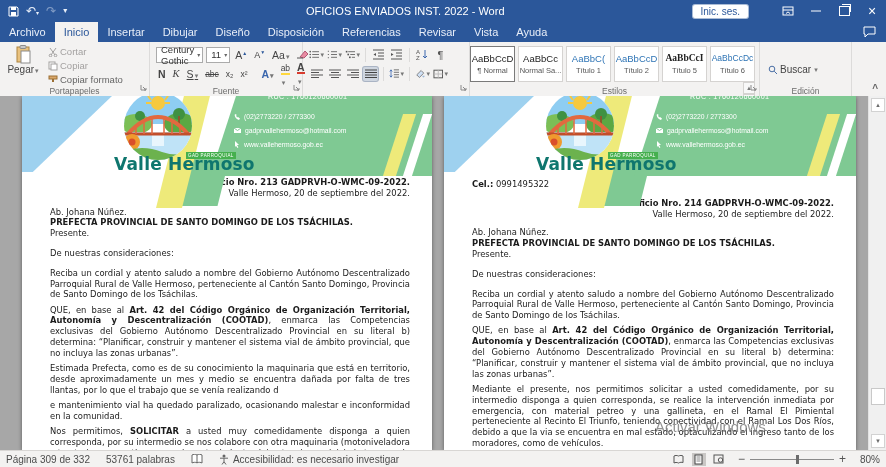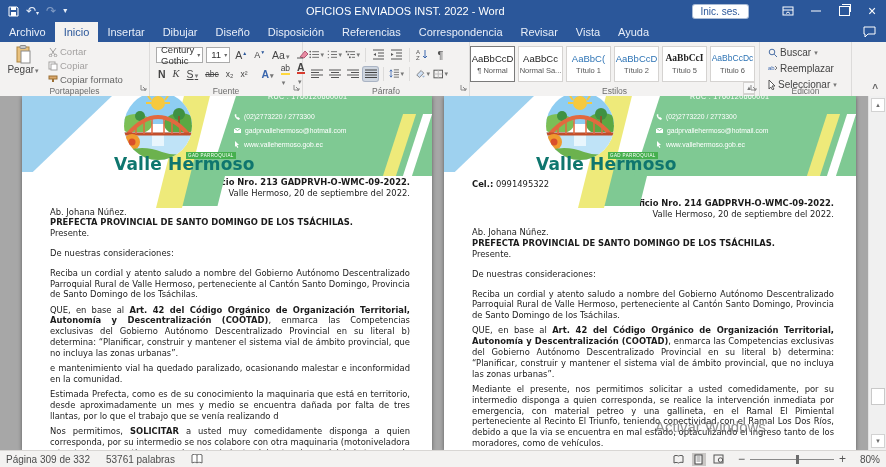--- a/index.html
+++ b/index.html
@@ -51,21 +51,21 @@
   .card{width:43px;height:34px;background:#fff;border:1px solid #d5d3d1;display:flex;flex-direction:column;align-items:center;justify-content:center;}
   .card.sel{border:1px solid #7a7a7a;box-shadow:inset 0 0 0 1px #fff;}
   .card .pv{font-size:9.5px;color:#222;line-height:11px;white-space:nowrap;}
   .card .nm{font-size:7.5px;color:#555;margin-top:2px;white-space:nowrap;}
   .card.blue .pv{color:#2e74b5;}
   .card.boldpv .pv{font-weight:bold;font-family:"Liberation Serif",serif;}
   .galarr{display:flex;flex-direction:column;justify-content:space-between;margin-left:2px;height:34px;}
   .galarr span{font-size:6px;color:#777;text-align:center;height:10px;border:1px solid #d5d3d1;width:10px;background:#f8f8f8;line-height:10px;}
   
   .edcol{display:flex;flex-direction:column;gap:1px;}
-  .edcol .rbtn{height:13px;}
+  .edcol .rbtn{height:13px;margin-top:17px;}
   .collapse{position:absolute;right:8px;bottom:2px;font-size:10px;color:#666;font-weight:bold;}
   
   .docarea{position:absolute;top:96px;left:0;right:0;bottom:17px;background:#a7a7a7;overflow:hidden;}
   .page{position:absolute;top:0;bottom:0;background:#fff;box-shadow:0 1px 4px rgba(0,0,0,.45);overflow:hidden;}
   .p1{left:22px;width:410px;}
   .p2{left:444px;width:412px;}
   
   .hdr{position:relative;height:80px;}
   .triblue{position:absolute;left:0;top:0;width:90px;height:76px;background:#9ed1ef;clip-path:polygon(0 0,100% 0,12% 100%,0 100%);}
   .tailg{position:absolute;left:166px;top:58px;width:36px;height:52px;background:#7fc993;transform:skewX(-14deg);}
@@ -151,21 +151,20 @@
 </div>
 
 <div class="tabrow">
   <span class="tab">Archivo</span>
   <span class="tab active">Inicio</span>
   <span class="tab">Insertar</span>
   <span class="tab">Dibujar</span>
   <span class="tab">Diseño</span>
   <span class="tab">Disposición</span>
   <span class="tab">Referencias</span>
-  <span class="tab">Correspondencia</span>
   <span class="tab">Revisar</span>
   <span class="tab">Vista</span>
   <span class="tab">Ayuda</span>
   <span class="sp"></span>
   <span class="cmticon">
       <svg width="13" height="12" viewBox="0 0 13 12">
         <path d="M1 1h11v7H5l-3 3V8H1z" fill="none" stroke="#fff"></path>
       </svg>
     </span>
 </div>
@@ -335,21 +334,20 @@
             <path d="M11 7c0 1-.6 2-1.3 2S8.4 8 8.4 7" fill="#9db7d9"></path>
           </svg>
         </span>
       <span class="pic dd">
           <svg width="11" height="10" viewBox="0 0 11 10">
             <rect x="1" y="1" width="9" height="8" fill="none" stroke="#555"></rect>
             <path d="M1 5h9M5.5 1v8" stroke="#bbb"></path>
           </svg>
         </span>
     </div>
-    <div class="grp-label">Párrafo</div>
     <span class="launch"><svg width="7" height="7" viewBox="0 0 7 7">
           <path d="M1 1v5h5" fill="none" stroke="#8a8a8a"></path>
           <path d="M3 3l3 3M6 4v2h-2" stroke="#8a8a8a" fill="none"></path>
         </svg></span>
   </div>
 
   <div class="grp" style="width:290px;">
     <div style="display:flex;align-items:flex-end;padding-top:1px;flex-direction:column;">
       <div class="stylecards">
         <div class="card sel">
@@ -489,22 +487,22 @@
         <div>Valle Hermoso, 20 de septiembre del 2022.</div>
       </div>
       <div class="toblk">
         <div>Ab. Johana Núñez.</div>
         <div class="b">PREFECTA PROVINCIAL DE SANTO DOMINGO DE LOS TSÁCHILAS.</div>
         <div>Presente.</div>
       </div>
       <div class="salut">De nuestras consideraciones:</div>
       <p class="first">Reciba un cordial y atento saludo a nombre del Gobierno Autónomo Descentralizado Parroquial Rural de Valle Hermoso, perteneciente al Cantón Santo Domingo, Provincia de Santo Domingo de los Tsáchilas.</p>
       <p><span>QUE, en base al </span><b>Art. 42 del Código Orgánico de Organización Territorial, Autonomía y Descentralización (COOTAD)</b><span>, enmarca las Competencias exclusivas del Gobierno Autónomo Descentralizado Provincial en su literal b) determina: “Planificar, construir y mantener el sistema vial de ámbito provincial, que no incluya las zonas urbanas”.</span></p>
+      <p>Estimada Prefecta, como es de su conocimiento la maquinaria que está en territorio, desde aproximadamente un mes y medio se encuentra dañada por falta de tres llantas, por lo que el trabajo que se venía realizando d</p>
       <p>e mantenimiento vial ha quedado paralizado, ocasionando malestar e inconformidad en la comunidad.</p>
-      <p>Estimada Prefecta, como es de su conocimiento la maquinaria que está en territorio, desde aproximadamente un mes y medio se encuentra dañada por falta de tres llantas, por lo que el trabajo que se venía realizando d</p>
       <p><span>Nos permitimos, </span><b>SOLICITAR</b><span> a usted muy comedidamente disponga a quien corresponda, por su intermedio se nos colabore con otra maquinaria (motoniveladora o tractor), para continuar con el mantenimiento vial antes de que inicie la temporada invernal y las vias se pongan en mal estado más de lo que se encuentra; de esta manera contribuimos a mejorar la calidad de vida</span></p>
     </div>
   </div>
 
   <div class="page p2">
     <div class="hdr">
       <div class="triblue"></div>
       <div class="tailg"></div>
       <div class="taily"></div>
       <div class="banner">
@@ -594,20 +592,27 @@
 
 <div class="statusbar">
   <span class="stitem">Página 309 de 332</span>
   <span class="stitem">53761 palabras</span>
   <span class="stitem">
       <svg width="12" height="10" viewBox="0 0 12 10">
         <path d="M6 1C4.5 0 2 .2 1 1v8c1-.8 3.5-1 5-.2 1.5-.8 4-.6 5 .2V1c-1-.8-3.5-1-5 0z" fill="#fff" stroke="#666"></path>
         <path d="M6 1v8" stroke="#666"></path>
       </svg>
     </span>
+  <span class="stitem">
+    <svg width="10" height="11" viewBox="0 0 10 11">
+        <circle cx="5" cy="2" r="1.5" fill="#666"></circle>
+        <path d="M1 4.2h8M5 4.2v3.5M5 7.7L3 10.5M5 7.7l2 2.8" stroke="#666" fill="none"></path>
+      </svg>
+    <span>Accesibilidad: es necesario investigar</span>
+  </span>
   <span class="stright">
     <span class="views">
       <span class="view">
           <svg width="11" height="9" viewBox="0 0 11 9">
             <path d="M5.5 1C4 .2 2 .4 1 1v7c1-.6 3-.8 4.5 0C7 7.2 9 7 10 7.6V1c-1-.6-3-.8-4.5 0z" fill="none" stroke="#555"></path>
           </svg>
         </span>
       <span class="view sel">
           <svg width="9" height="11" viewBox="0 0 9 11">
             <rect x="1" y="1" width="7" height="9" fill="#fff" stroke="#444"></rect>

